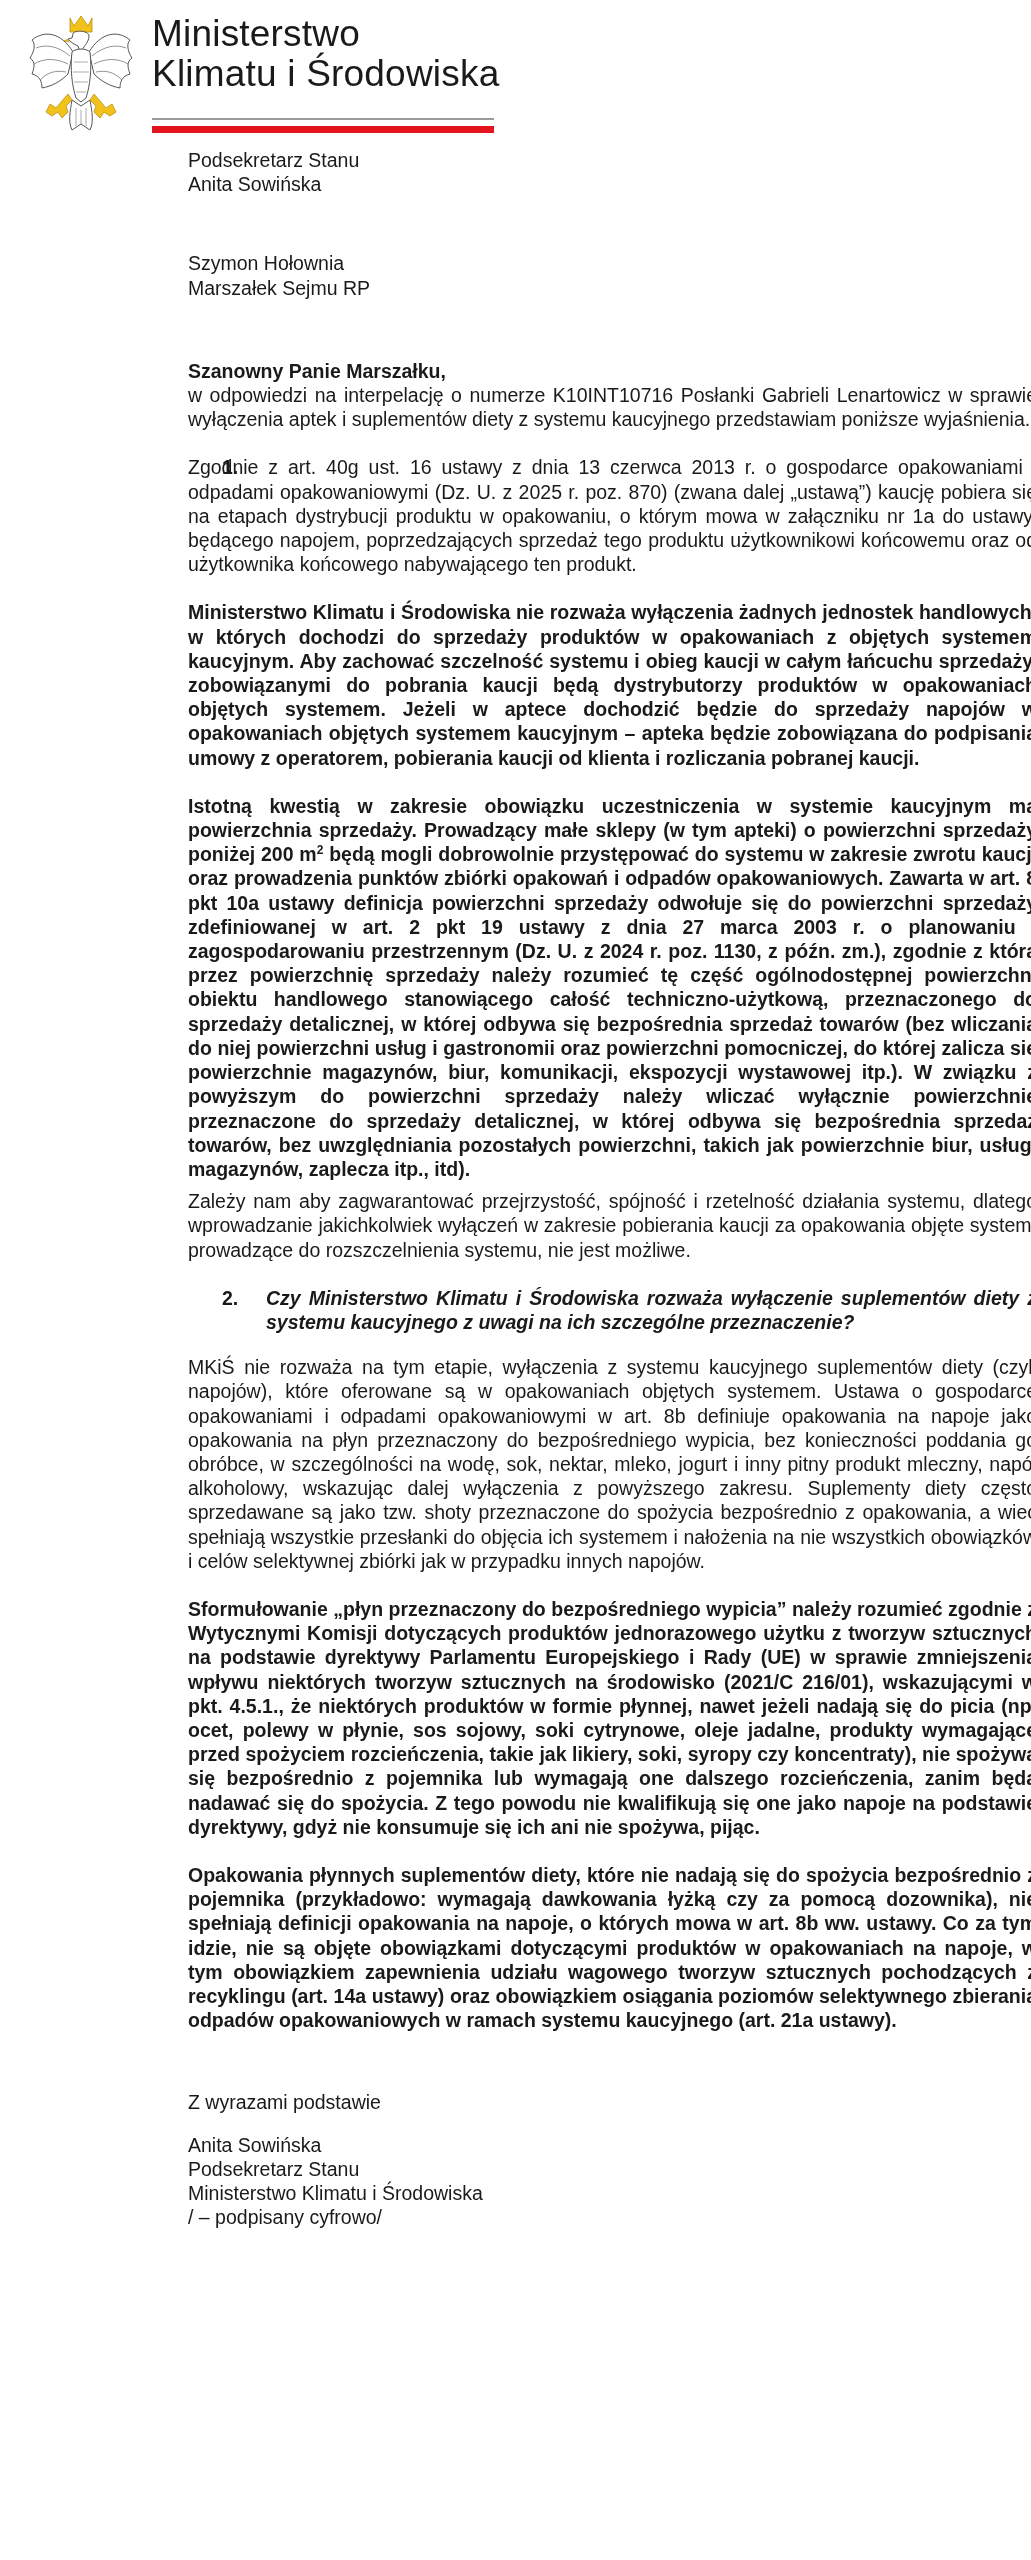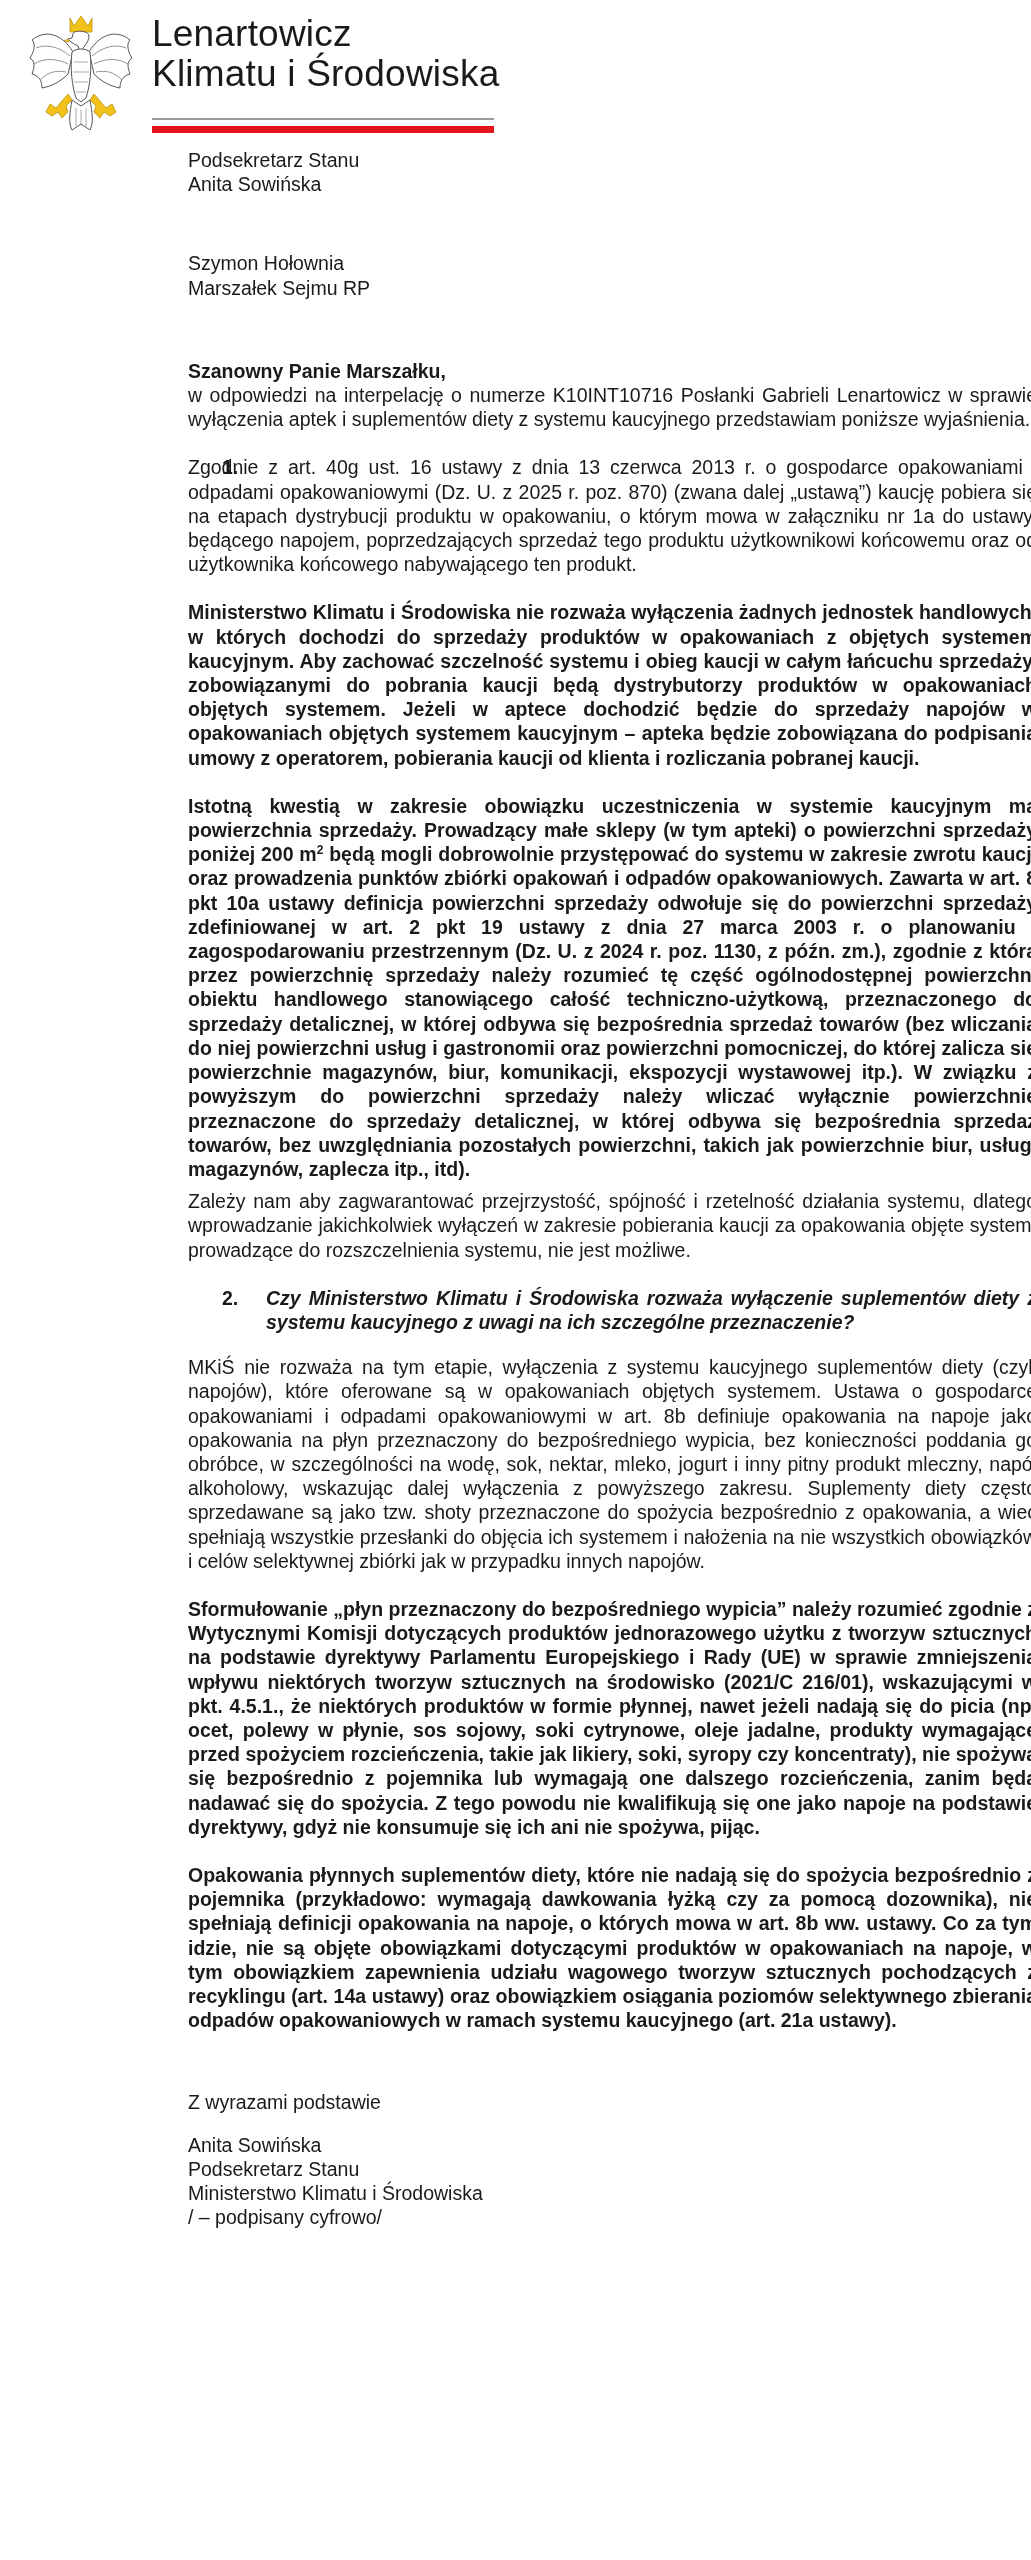--- a/index.html
+++ b/index.html
@@ -106,21 +106,21 @@
     <path d="M46 40 C44 56 46 74 50 86 L55 90 L60 86 C64 74 66 56 64 40 C60 36 50 36 46 40 Z" fill="#fff" stroke="#555" stroke-width="1"></path>
     <path d="M48 50 L62 50 M47 60 L63 60 M48 70 L62 70 M50 80 L60 80" fill="none" stroke="#888" stroke-width="0.7"></path>
 
     <path d="M46 88 C44 100 42 110 46 118 L55 112 L64 118 C68 110 66 100 64 88 L55 94 Z" fill="#fff" stroke="#555" stroke-width="1"></path>
     <path d="M50 96 L50 114 M55 98 L55 112 M60 96 L60 114" fill="none" stroke="#888" stroke-width="0.7"></path>
 
     <path d="M42 82 L30 96 L24 92 L20 100 L26 104 L32 100 L36 106 L42 100 L40 94 L46 88 Z" fill="#f2c21b" stroke="#b8900e" stroke-width="0.8"></path>
     <path d="M68 82 L80 96 L86 92 L90 100 L84 104 L78 100 L74 106 L68 100 L70 94 L64 88 Z" fill="#f2c21b" stroke="#b8900e" stroke-width="0.8"></path>
   </svg>
   <div class="ministry-name">
-    <div>Lenartowicz</div>
+    <div>Ministerstwo</div>
     <div>Klimatu i Środowiska</div>
   </div>
   <div class="rule-gray"></div>
   <div class="rule-red"></div>
 </div>
 
 <div class="content">
 
   <div class="block sender">
     <div>Podsekretarz Stanu</div>

